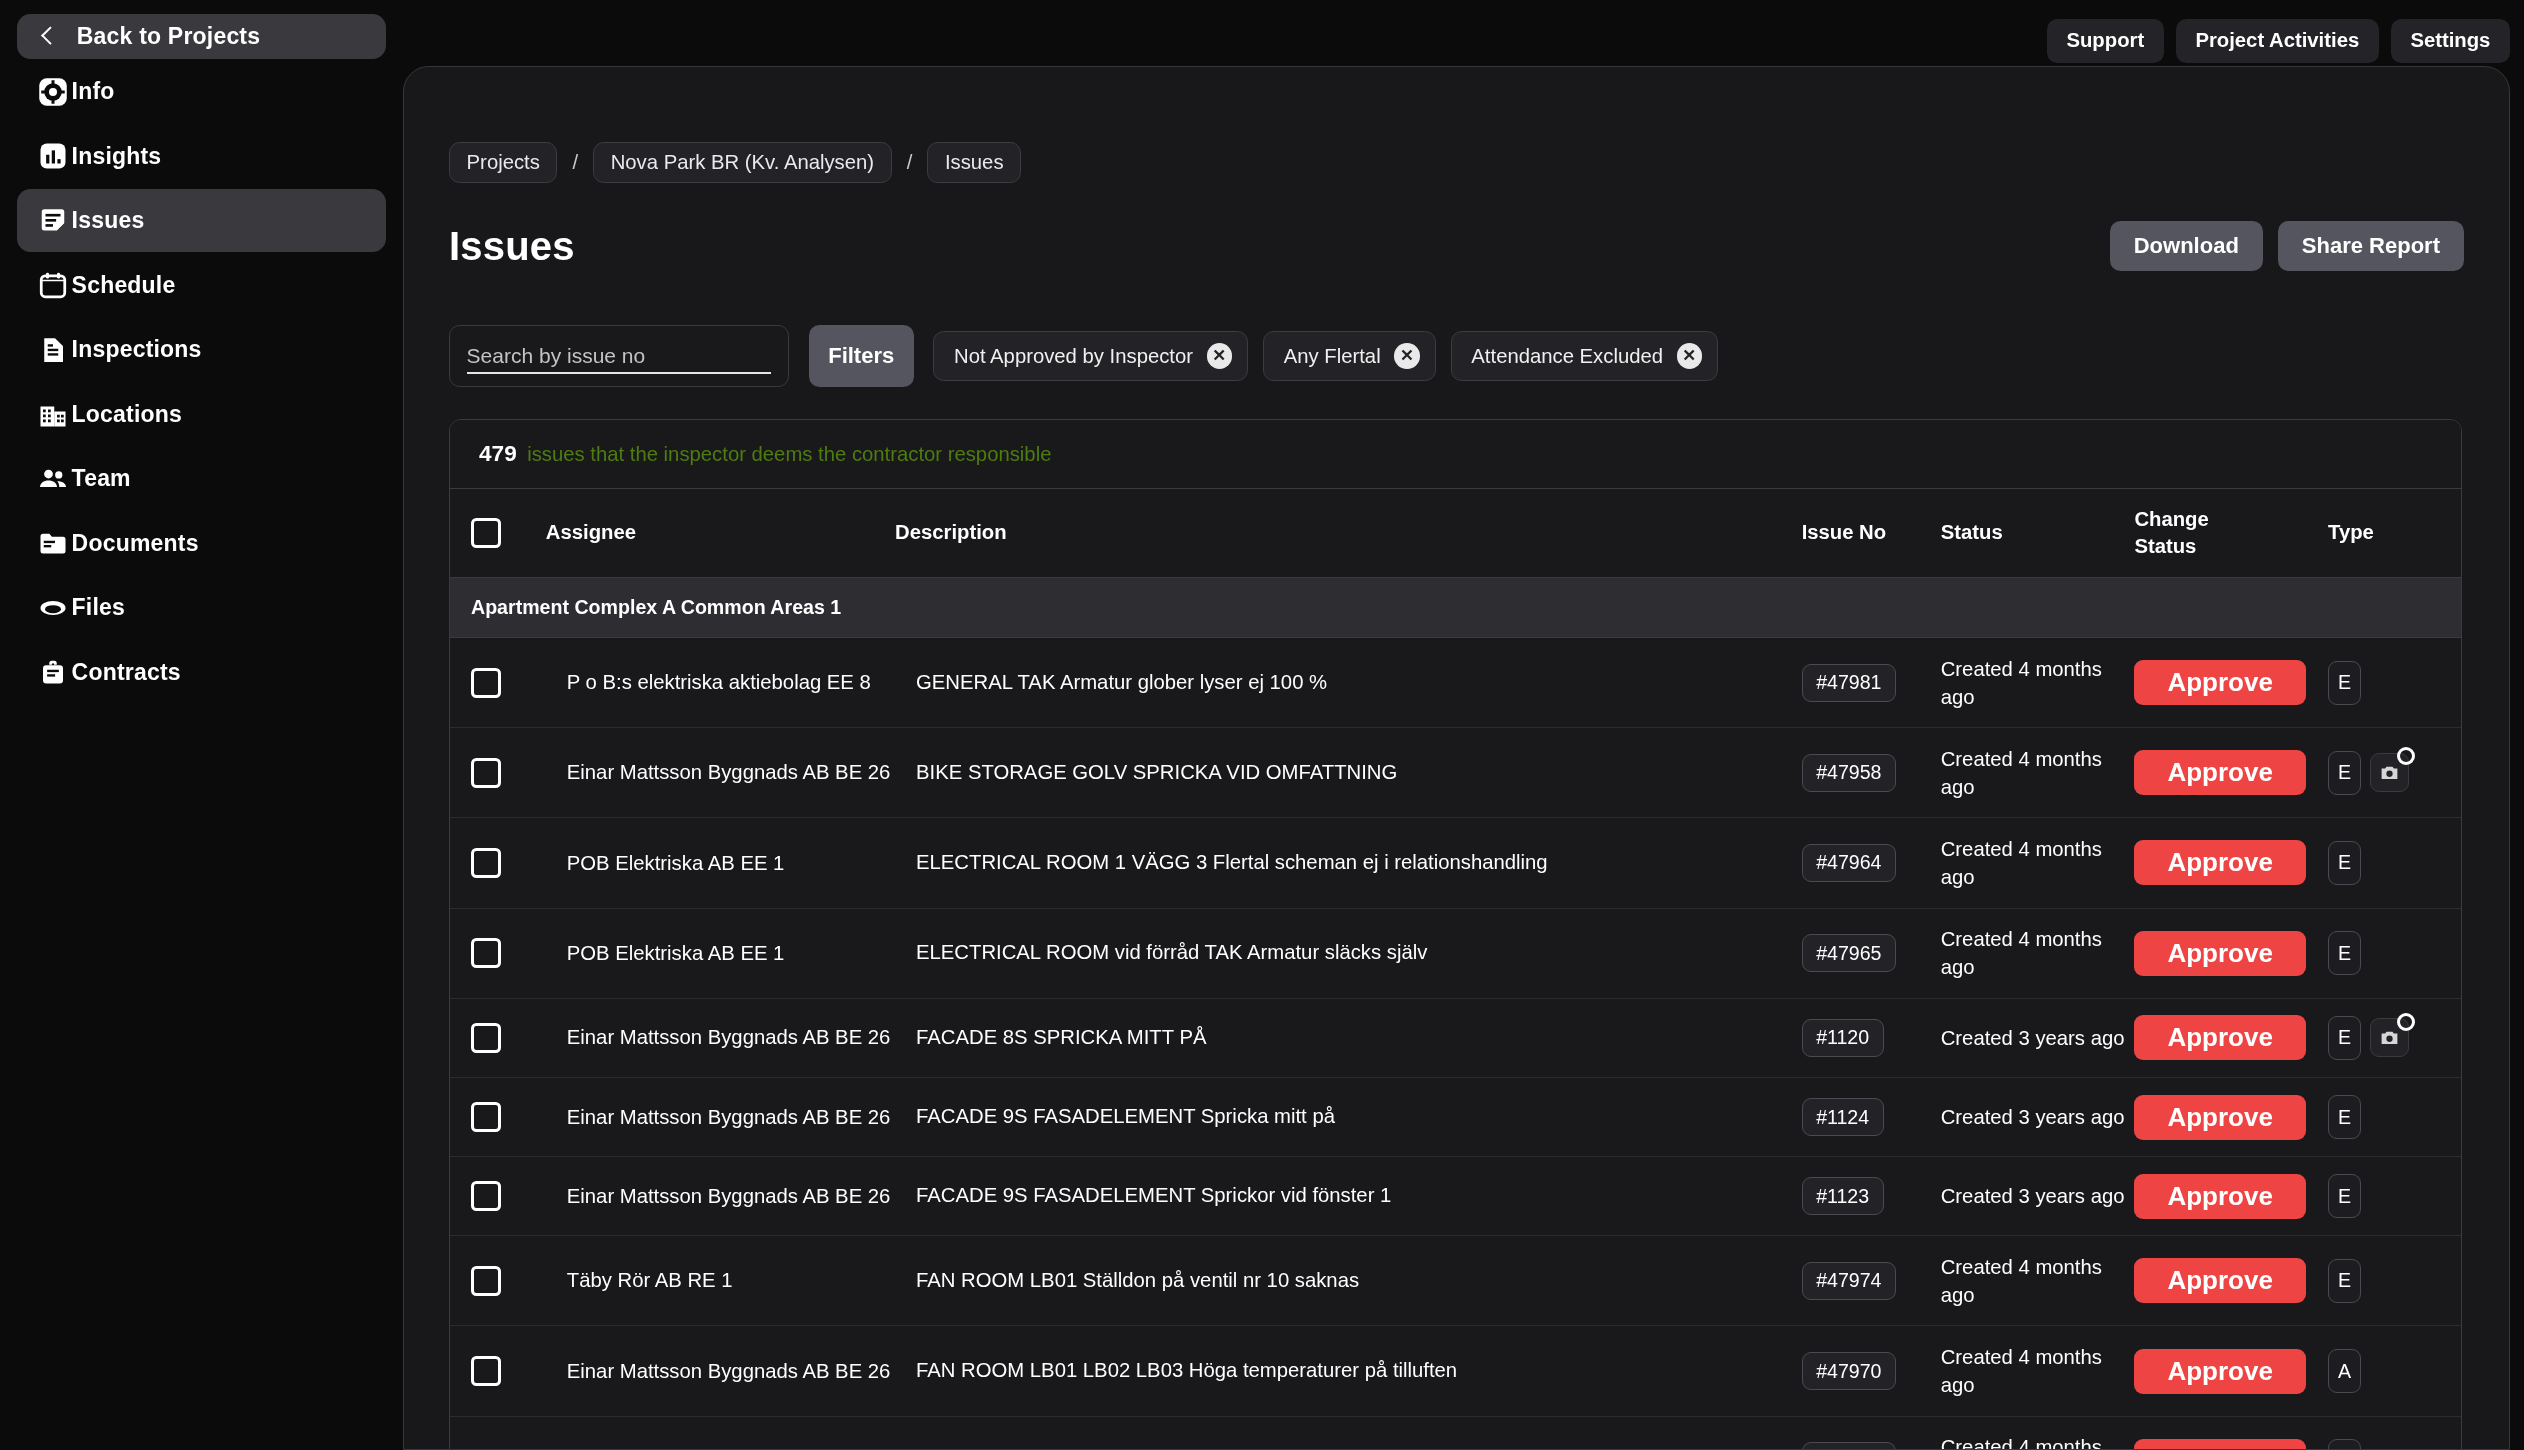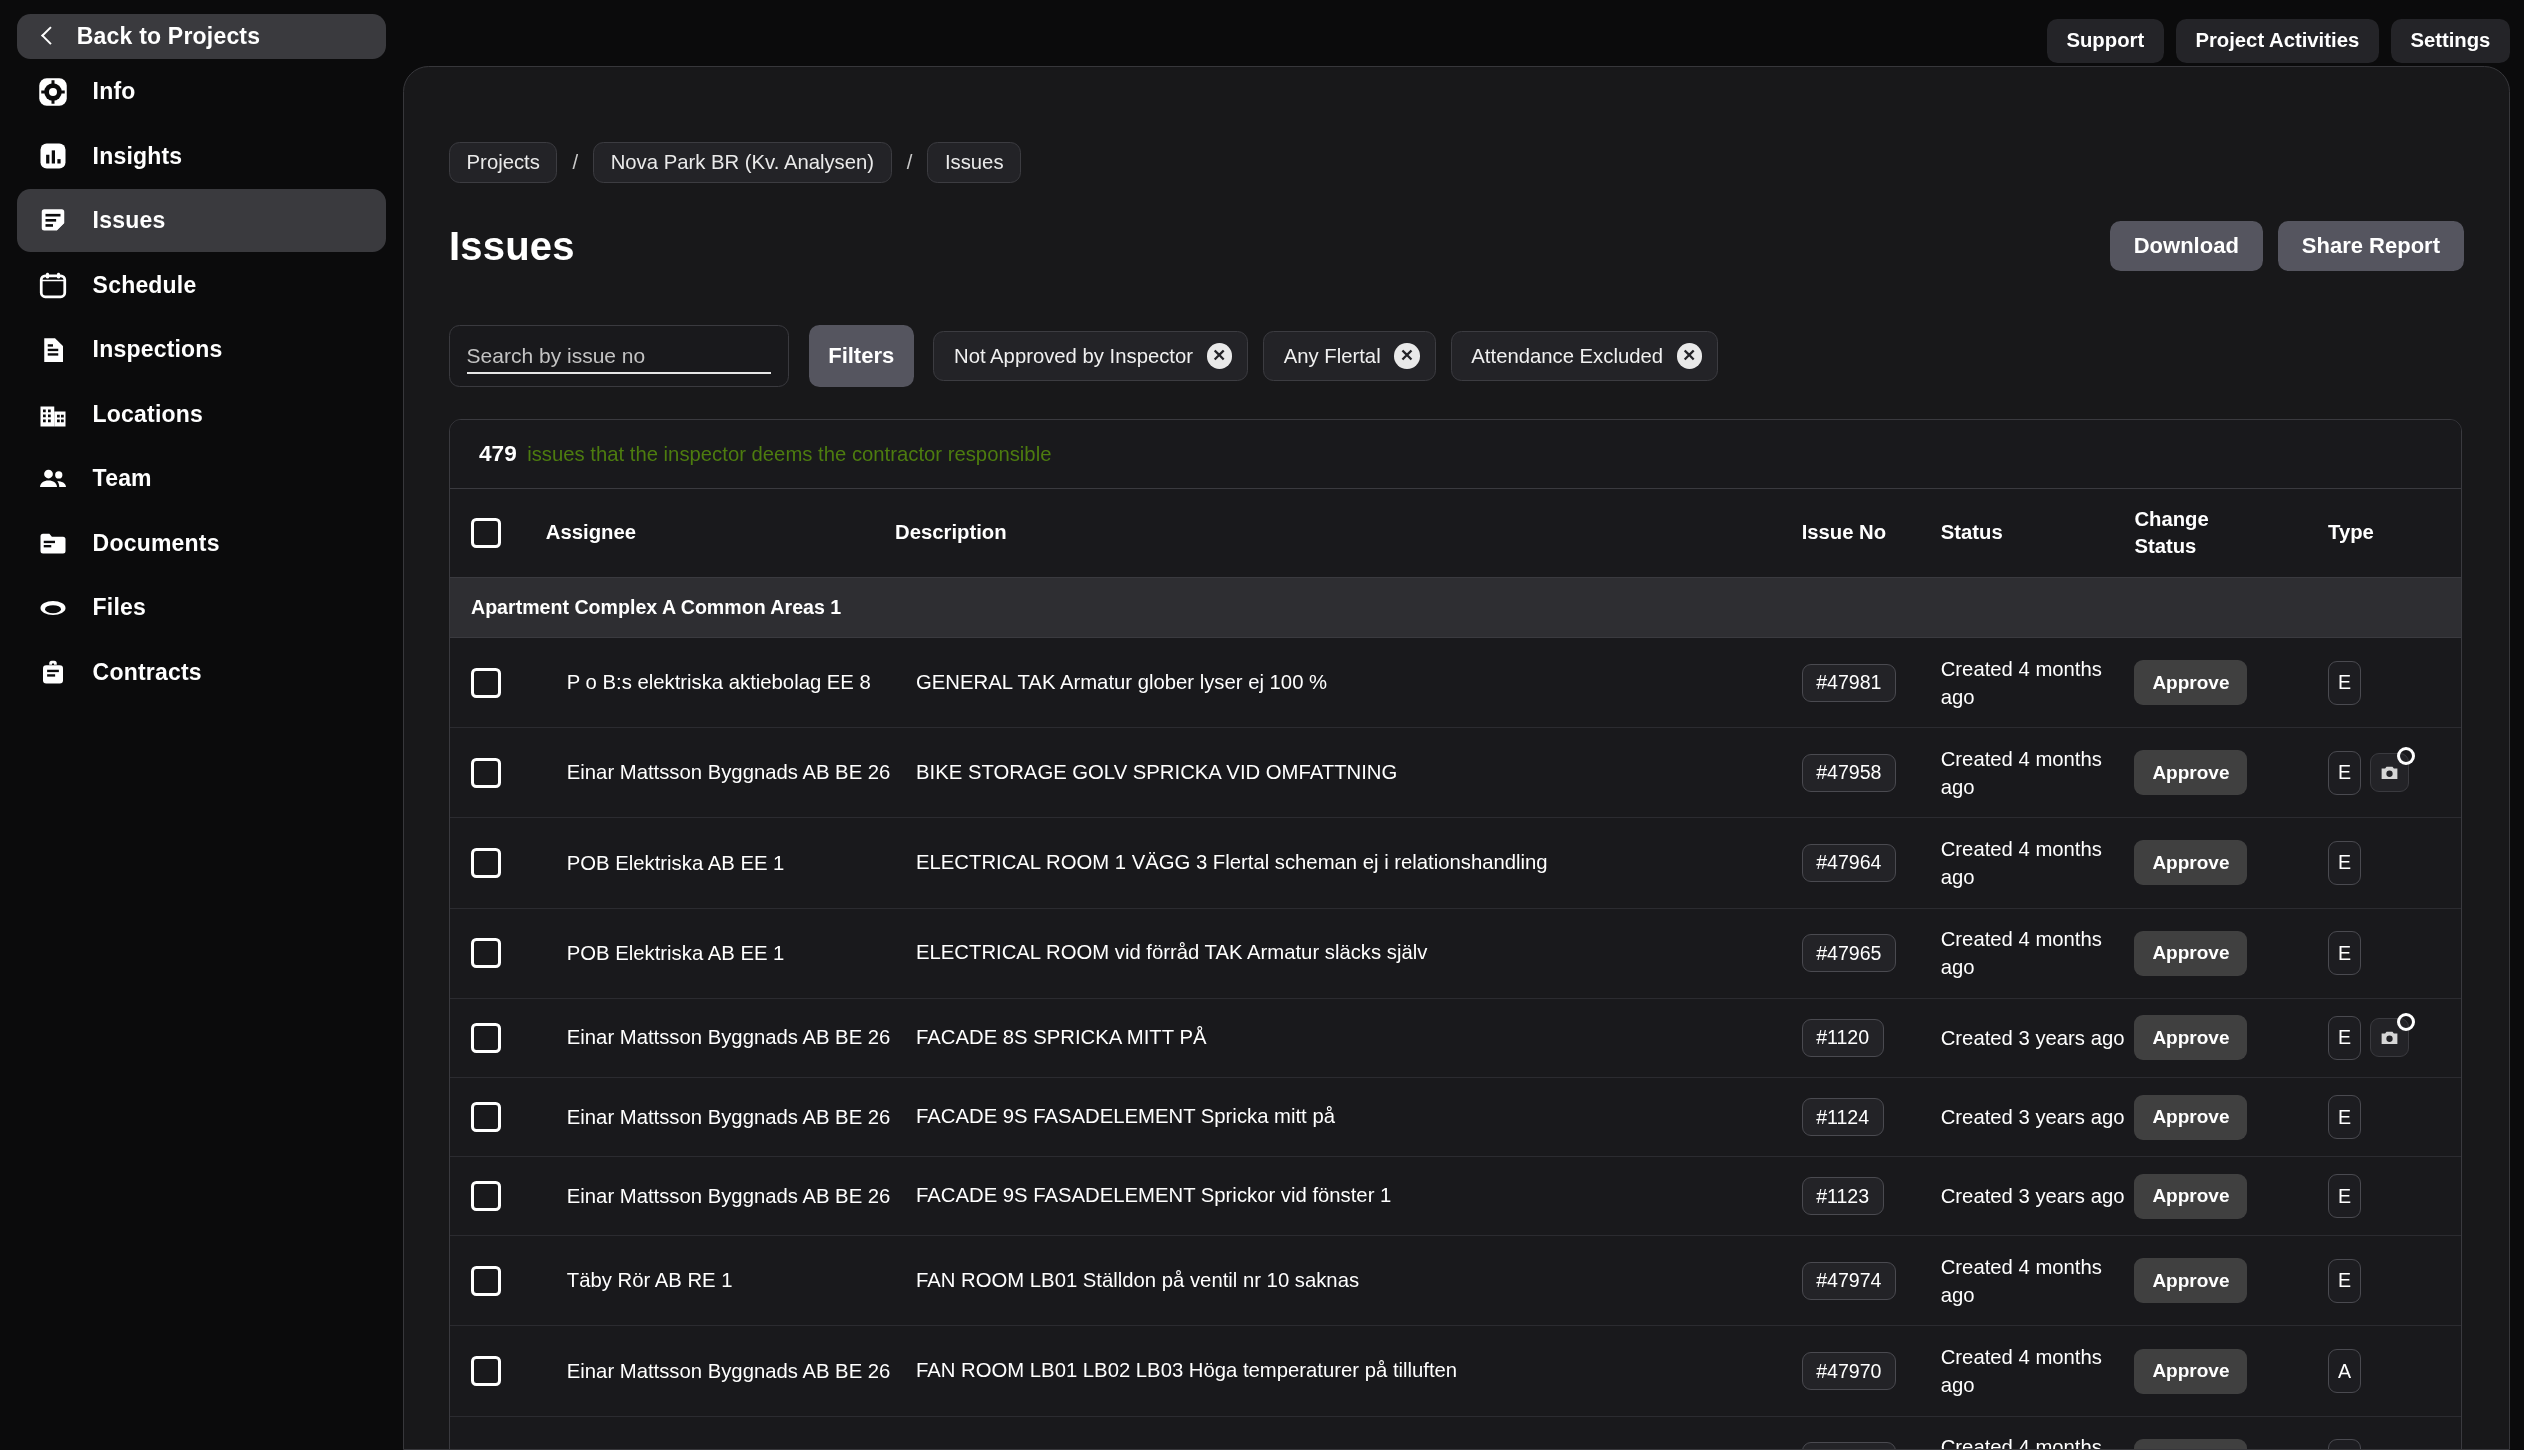--- a/index.html
+++ b/index.html
@@ -29,21 +29,21 @@
   .back-chevron { width: 19.6px; height: 19.6px; position: relative; flex: 0 0 auto; }
   .back-chevron:before {
     content: ""; position: absolute; left: 6px; top: 3px;
     width: 10.5px; height: 10.5px;
     border-left: 2.6px solid #fff; border-bottom: 2.6px solid #fff;
     transform: rotate(45deg);
   }
   .back-label { font-size: 23px; font-weight: 700; letter-spacing: 0.2px; }
 
   .nav-item {
-    display: flex; align-items: center; gap: 25px;
+    display: flex; align-items: center; gap: 4px;
     height: 63px; border-radius: 13.5px; padding: 0 21px;
     cursor: pointer; margin-top: 1.5px;
   }
   .nav-item.active { background: #3a3a3e; }
   .nav-label { font-size: 23px; font-weight: 700; letter-spacing: 0.2px; white-space: nowrap; }
   .nav-icon { width: 30px; height: 30px; flex: 0 0 auto; display: flex; align-items: center; justify-content: center; }
   .nav-icon svg { width: 30px; height: 30px; fill: #fff; }
 
   
   #topbar {
@@ -194,23 +194,23 @@
 
   .issue-no {
     display: inline-flex; align-items: center; justify-content: center;
     border: 1.5px solid #4a4a50; background: #232327;
     border-radius: 9px; height: 38px; padding: 0 13.5px;
     font-size: 19.6px; color: #ffffff;
   }
   .status-txt { line-height: 1.38; }
   .approve-btn {
     display: inline-flex; align-items: center; justify-content: center;
-    background: #404040; border-radius: 9px;
-    height: 45px; padding: 0 18px;
-    font-size: 19px; font-weight: 700; color: #fff; cursor: pointer;
+    background: #ef4444; border-radius: 9px;
+    height: 45px; padding: 0 33px;
+    font-size: 26px; font-weight: 700; color: #fff; cursor: pointer;
   }
   .type-wrap { display: flex; align-items: center; gap: 9px; }
   .type-badge {
     display: inline-flex; align-items: center; justify-content: center;
     border: 1.5px solid #4a4a50; background: #1d1d21;
     border-radius: 9px; width: 33px; height: 44px;
     font-size: 19.6px; color: #ffffff;
   }
   .cam-badge {
     position: relative; display: inline-flex;

